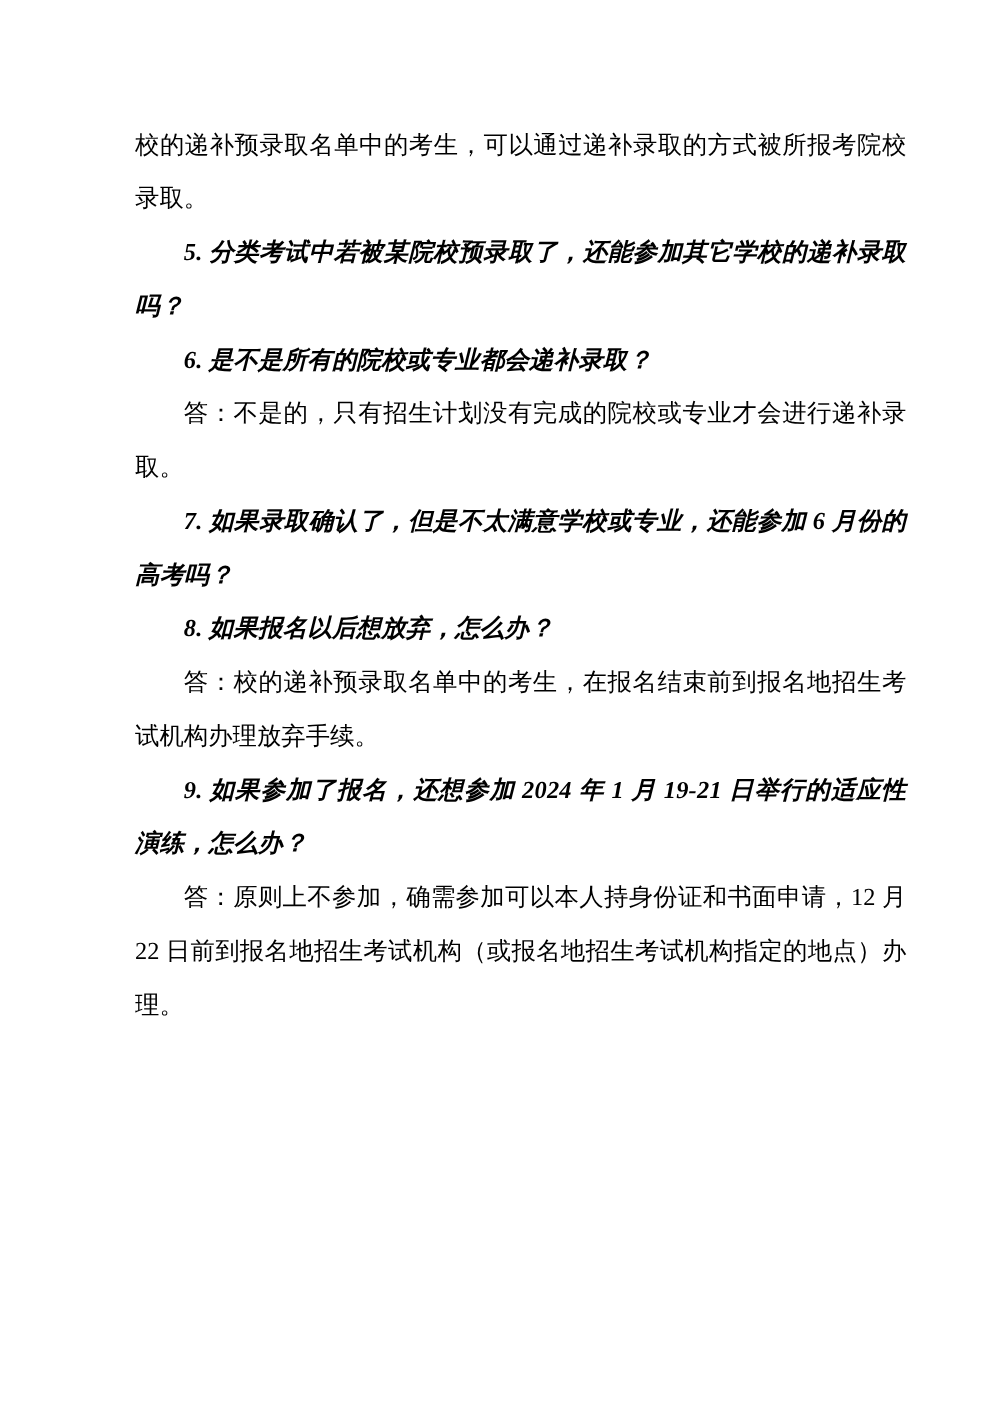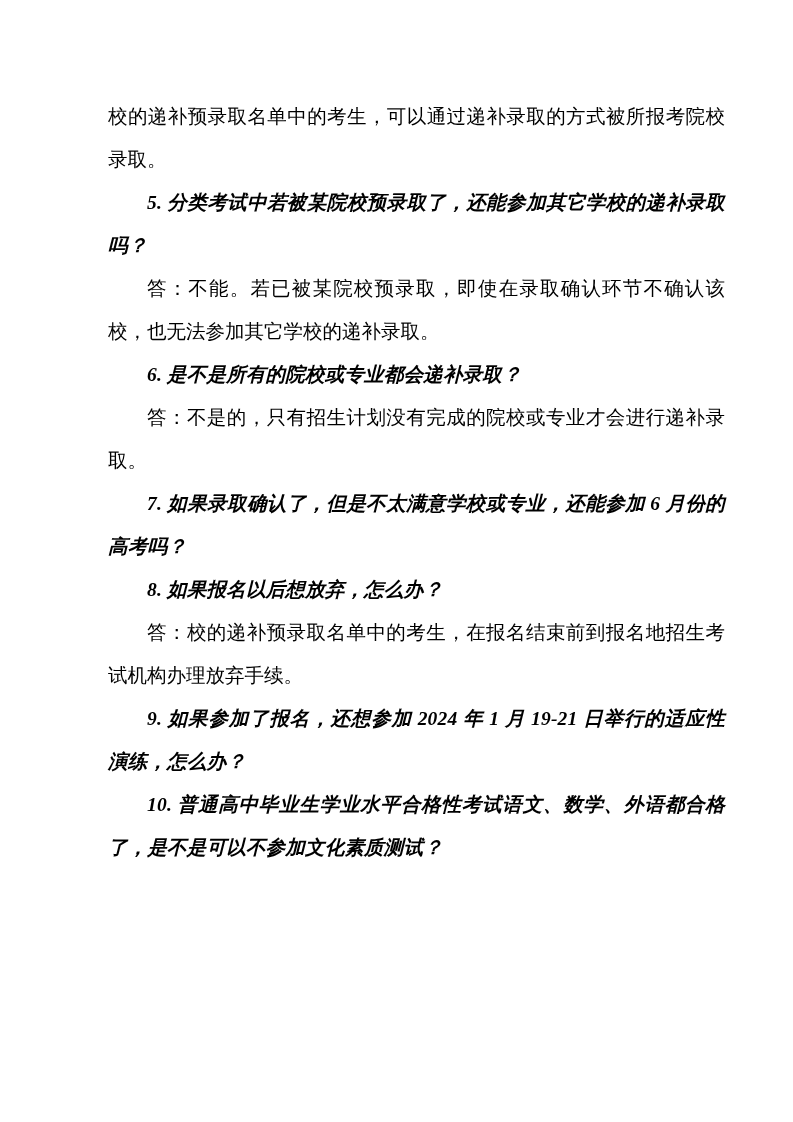--- a/index.html
+++ b/index.html
@@ -48,28 +48,27 @@
 </style>
 </head>
 <body>
 
 <div class="page">
   <div class="doc-body">
 
     <p class="para-indent cont">校的递补预录取名单中的考生，可以通过递补录取的方式被所报考院校录取。</p>
 
     <p class="q">5. 分类考试中若被某院校预录取了，还能参加其它学校的递补录取吗？</p>
-    <p class="a">答：不能。若已被某院校预录取，即使在录取确认环节不确认该校，也无法参加其它学校的递补录取。</p>
 
     <p class="q">6. 是不是所有的院校或专业都会递补录取？</p>
     <p class="a">答：不是的，只有招生计划没有完成的院校或专业才会进行递补录取。</p>
 
     <p class="q">7. 如果录取确认了，但是不太满意学校或专业，还能参加 6 月份的高考吗？</p>
 
     <p class="q">8. 如果报名以后想放弃，怎么办？</p>
     <p class="a">答：校的递补预录取名单中的考生，在报名结束前到报名地招生考试机构办理放弃手续。</p>
 
     <p class="q">9. 如果参加了报名，还想参加 2024 年 1 月 19-21 日举行的适应性演练，怎么办？</p>
+    <p class="a">答：原则上不参加，确需参加可以本人持身份证和书面申请，12 月 22 日前到报名地招生考试机构（或报名地招生考试机构指定的地点）办理。</p>
 
-    <p class="q">10. 普通高中毕业生学业水平合格性考试语文、数学、外语都合格了，是不是可以不参加文化素质测试？</p>
 
   </div>
 </div>
 
 </body></html>

